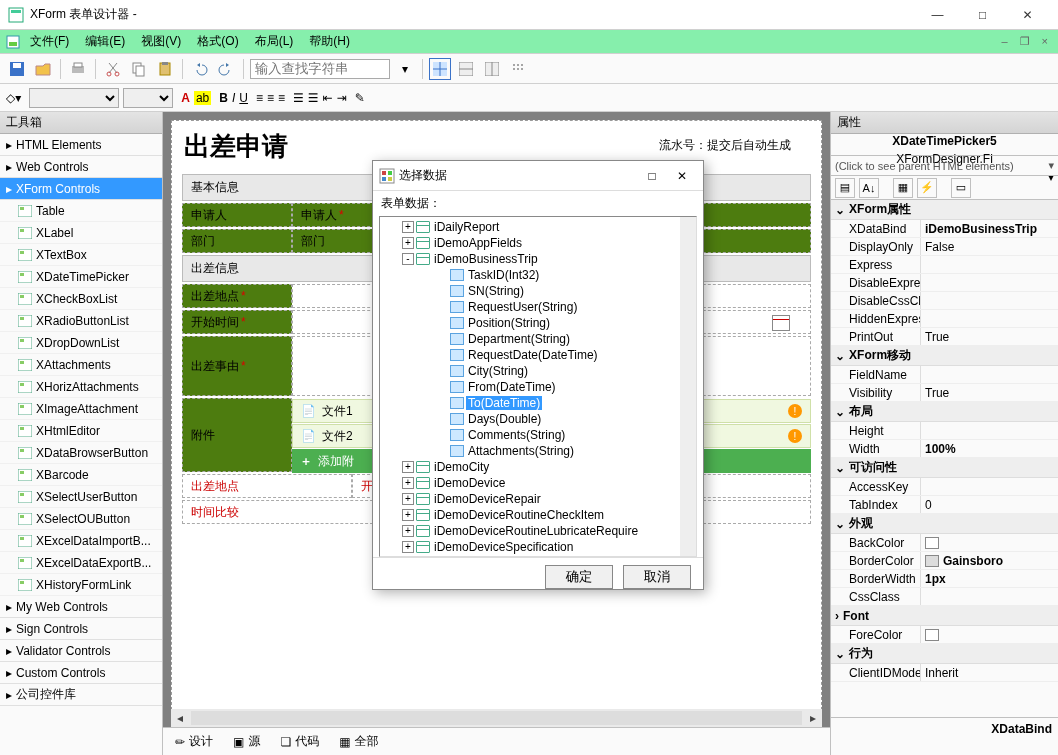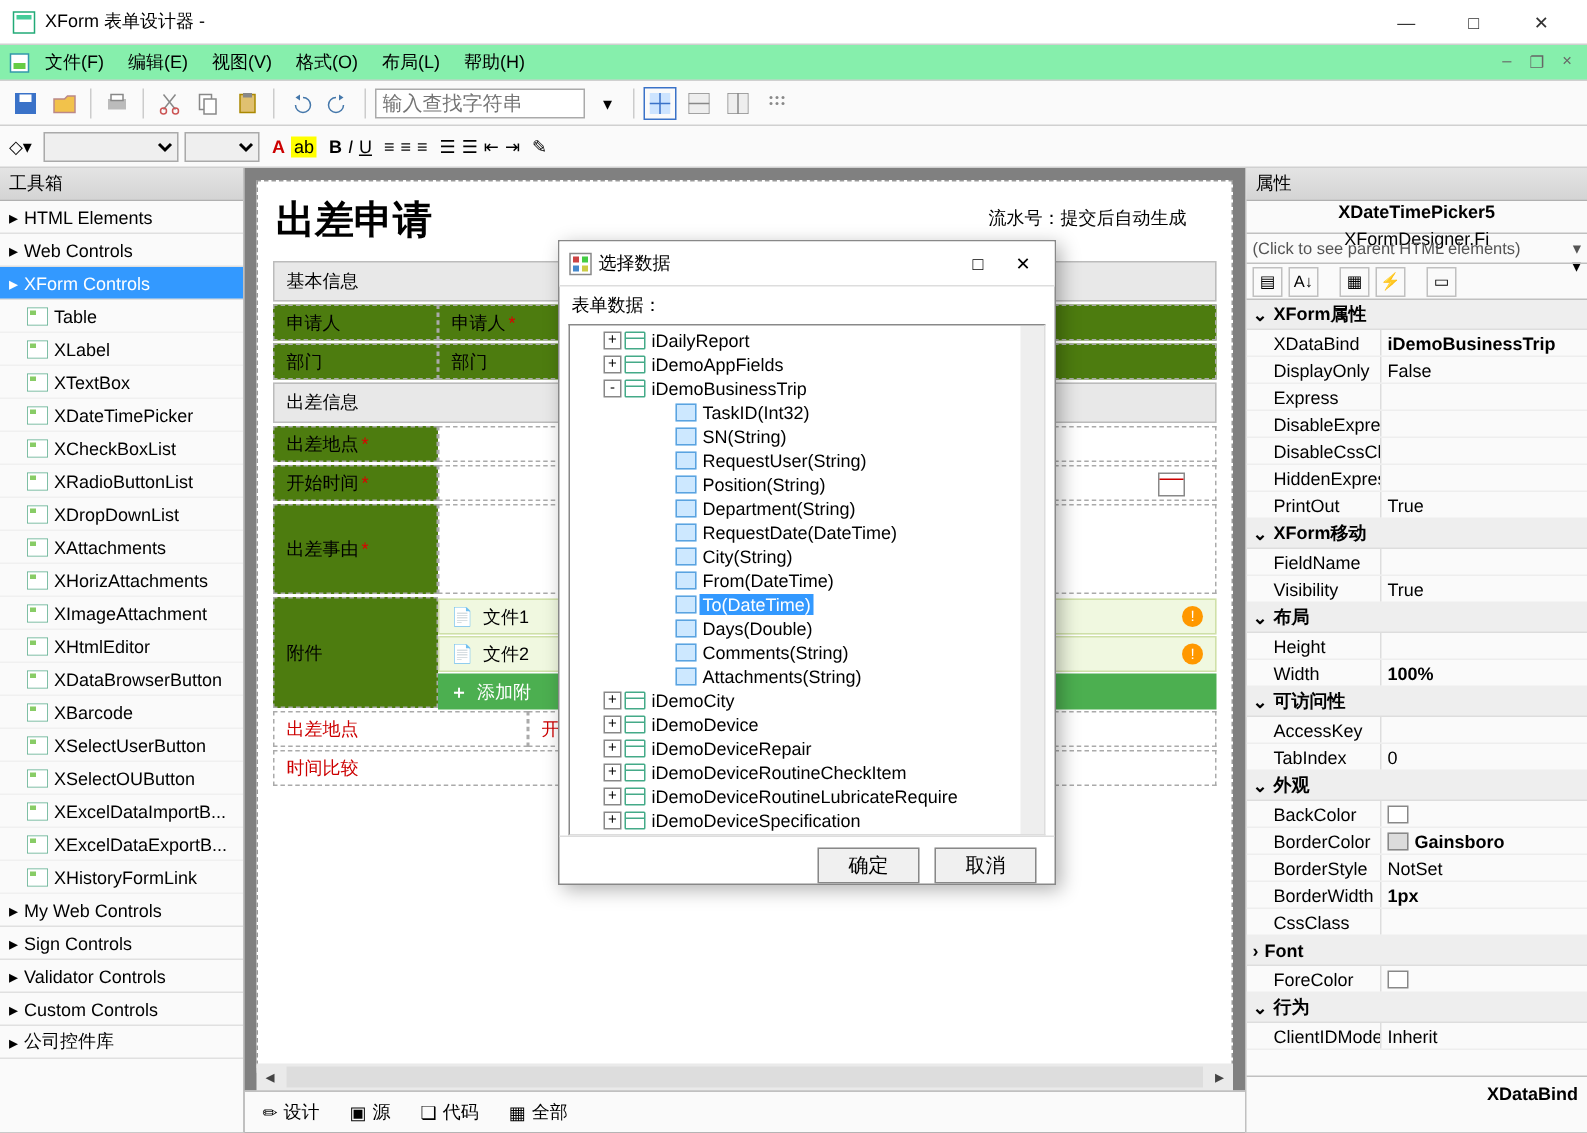--- a/index.html
+++ b/index.html
@@ -627,24 +627,20 @@
           <div class="pn">BackColor</div>
           <div class="pv">
             <span class="swatch" style="background:#fff"></span>
           </div>
         </div>
         <div class="prop-row">
           <div class="pn">BorderColor</div>
           <div class="pv bold"><span class="swatch" style="background:#dcdcdc"></span>Gainsboro</div>
         </div>
         <div class="prop-row">
-          <div class="pn">BorderStyle</div>
-          <div class="pv">NotSet</div>
-        </div>
-        <div class="prop-row">
           <div class="pn">BorderWidth</div>
           <div class="pv bold">1px</div>
         </div>
         <div class="prop-row">
           <div class="pn">CssClass</div>
           <div class="pv"></div>
         </div>
         <div class="prop-cat">
           <span>›</span>
           <span>Font</span>

